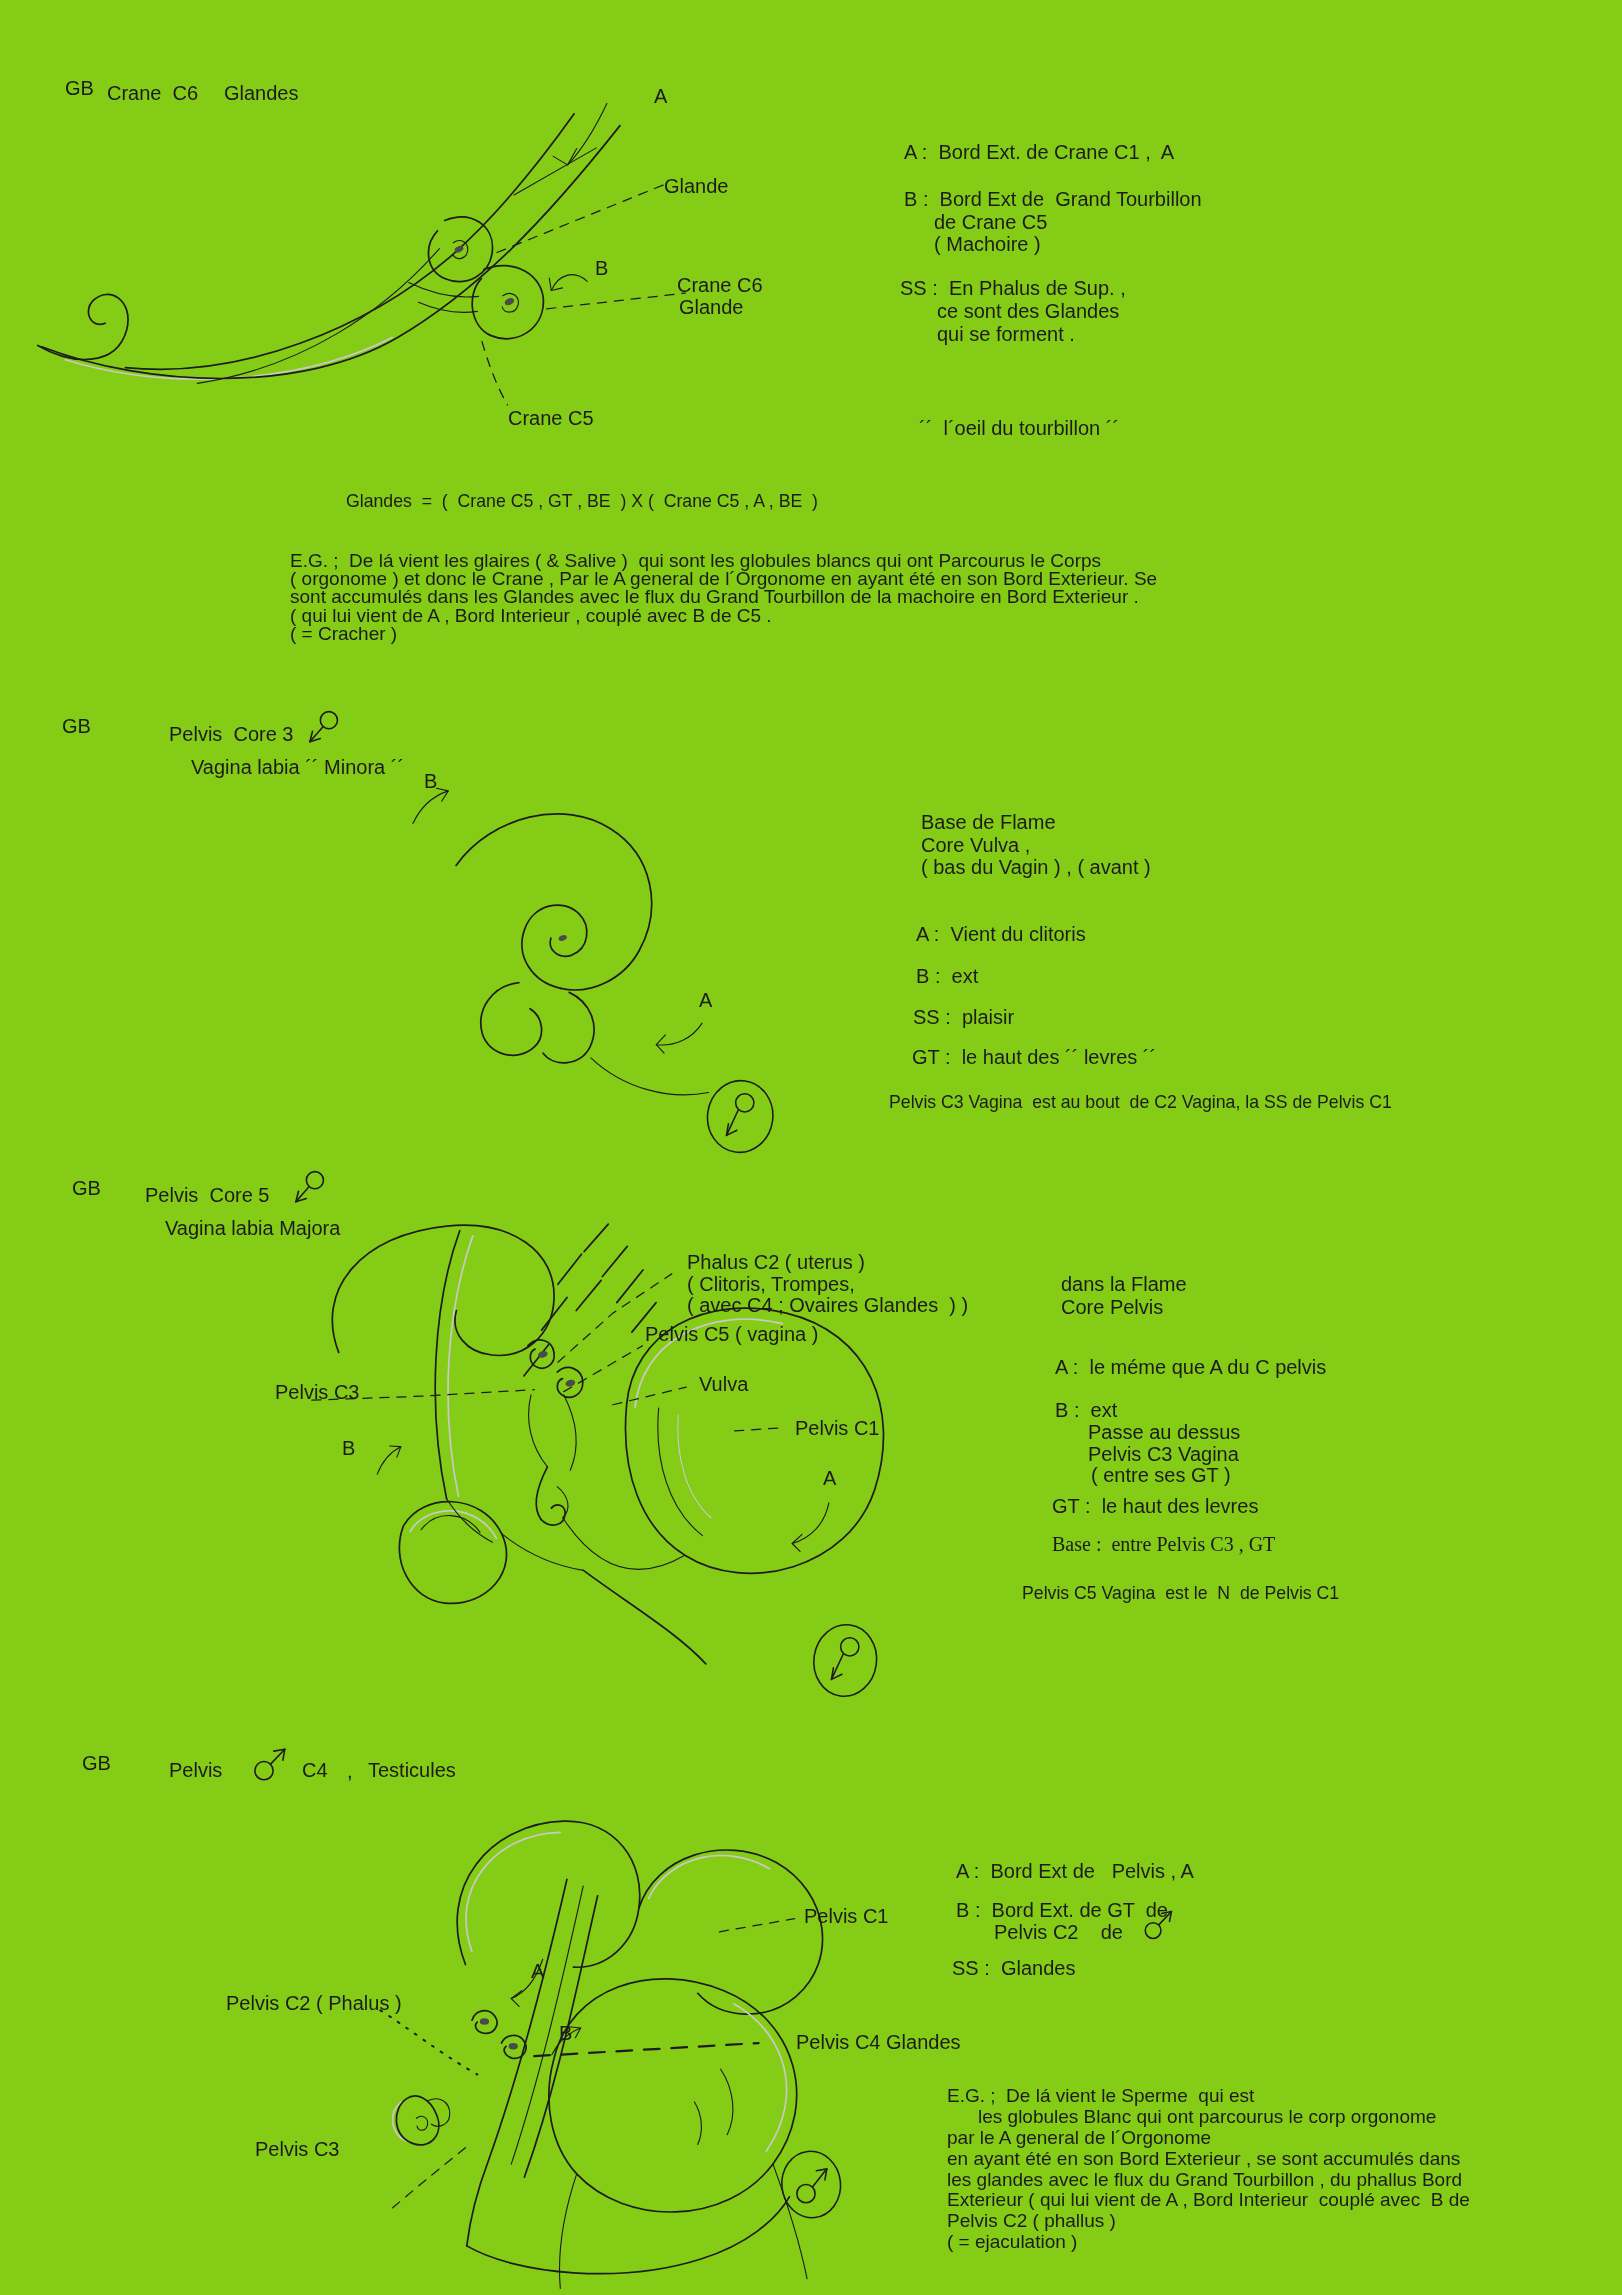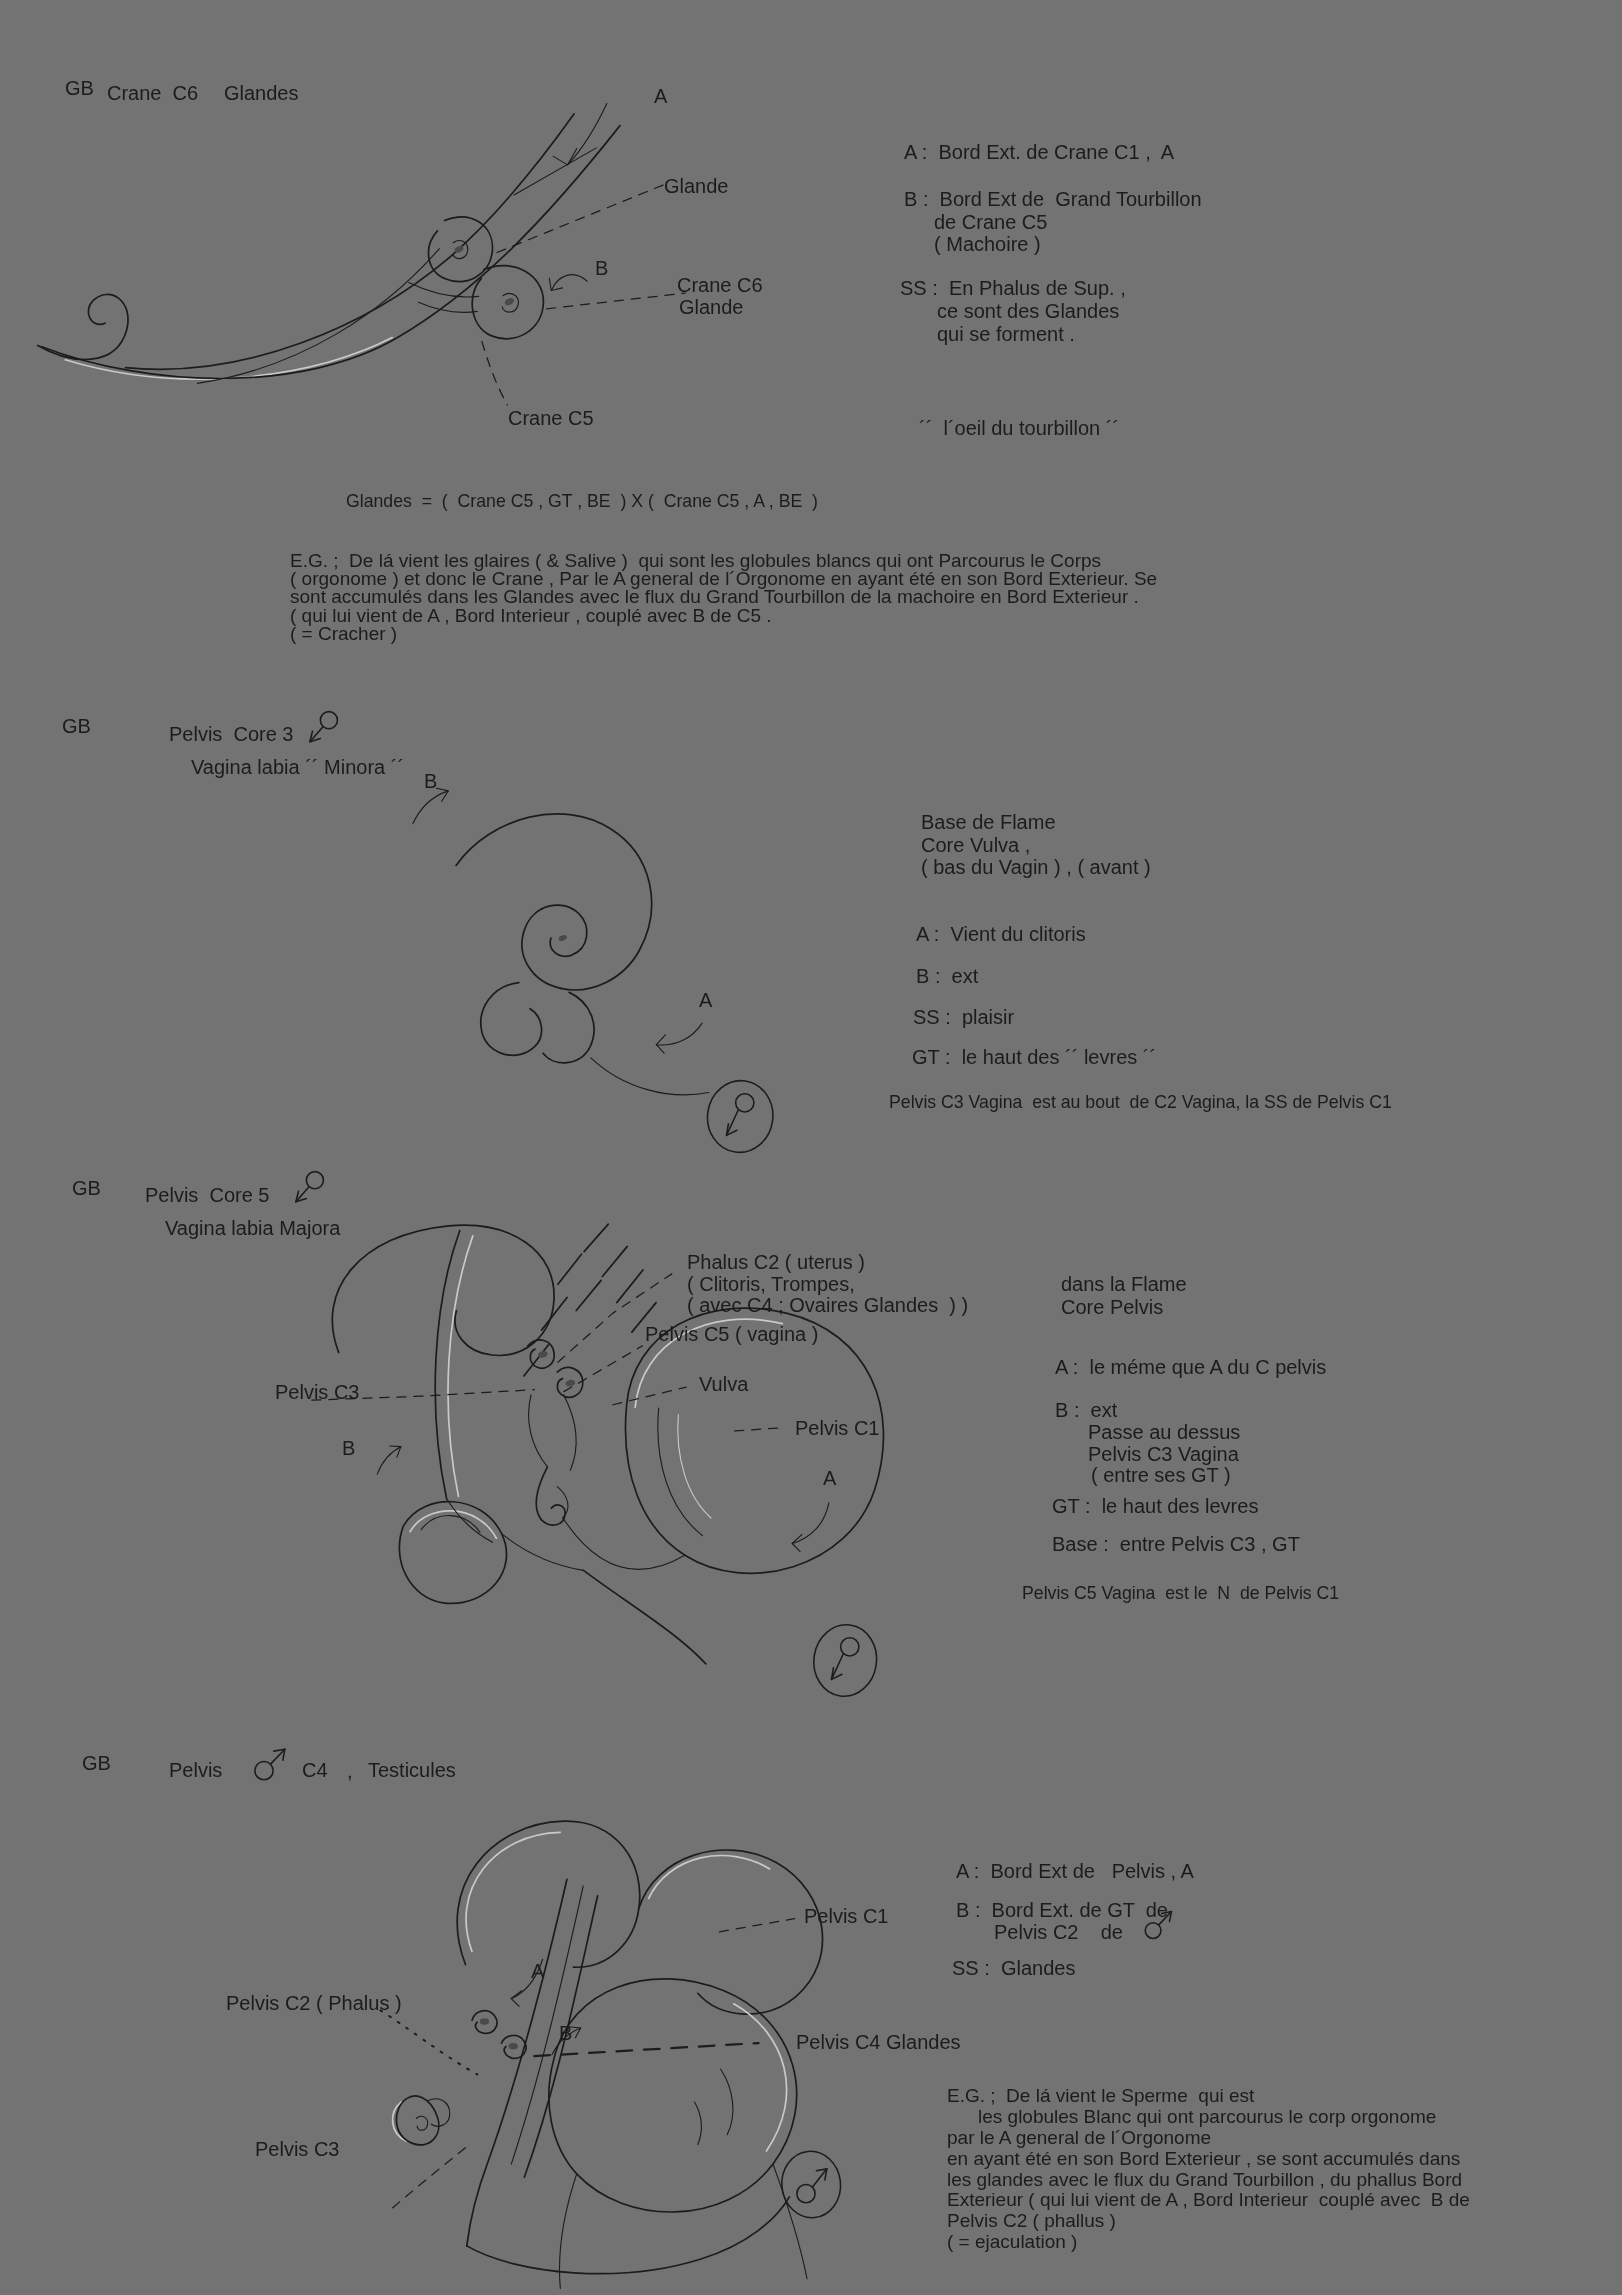--- a/index.html
+++ b/index.html
@@ -1,16 +1,16 @@
 <!DOCTYPE html>
 <html style="font-size:10.5px"><head>
 <meta charset="utf-8">
 <style>
   html,body{margin:0;padding:0;background:#d8d8d8;}
-  .page{position:relative;width:1623px;height:2295px;background:#737373;overflow:hidden;
+  .page{position:relative;width:1623px;height:2295px;background:#84cc16;overflow:hidden;
         font-family:"Liberation Sans","DejaVu Sans",sans-serif;color:#1c1c1c;}
   .t{position:absolute;white-space:pre;font-size:20px;line-height:1.16;color:#1c1c1c;}
   .hand27{font-size:17.7px;line-height:19.6px;}
   .hand29{font-size:19px;line-height:21px;}
   svg.art{position:absolute;overflow:visible;}
   .art path,.art line,.art circle,.art ellipse{fill:none;stroke:#1c1c1c;stroke-width:2.6;
         stroke-linecap:round;stroke-linejoin:round;}
   .art .thin{stroke-width:1.7;}
   .art .gray{stroke:#c9c9c9;}
   .art .dash{stroke-dasharray:14 12;stroke-width:1.9;}
@@ -214,21 +214,21 @@
 
     <span class="t" style="left:1061px;top:1273px;">dans la Flame</span>
     <span class="t" style="left:1061px;top:1296px;">Core Pelvis</span>
 
     <span class="t" style="left:1055px;top:1356px;">A :  le méme que A du C pelvis</span>
     <span class="t" style="left:1055px;top:1399px;">B :  ext</span>
     <span class="t" style="left:1088px;top:1421px;">Passe au dessus</span>
     <span class="t" style="left:1088px;top:1443px;">Pelvis C3 Vagina</span>
     <span class="t" style="left:1091px;top:1464px;">( entre ses GT )</span>
     <span class="t" style="left:1052px;top:1495px;">GT :  le haut des levres</span>
-    <span class="t" style="left:1052px;top:1533px;">Base :  entre Pelvis C3 , GT</span>
+    <span class="t" style="left:1052px;top:1533px;font-family:Liberation Serif, serif;">Base :  entre Pelvis C3 , GT</span>
 
     <span class="t hand27" style="left:1022px;top:1584px;">Pelvis C5 Vagina  est le  N  de Pelvis C1</span>
 
     <svg class="sym" style="position:absolute;left:804px;top:1622px;" width="85" height="77" viewBox="0 0 130 118">
       <ellipse cx="63" cy="59" rx="48" ry="55" transform="rotate(8 63 59)"></ellipse>
       <circle cx="70" cy="38" r="14"></circle>
       <path d="M60,49 L42,88"></path>
       <path d="M42,88 L45,70 M42,88 L58,80"></path>
     </svg>
   </div>

